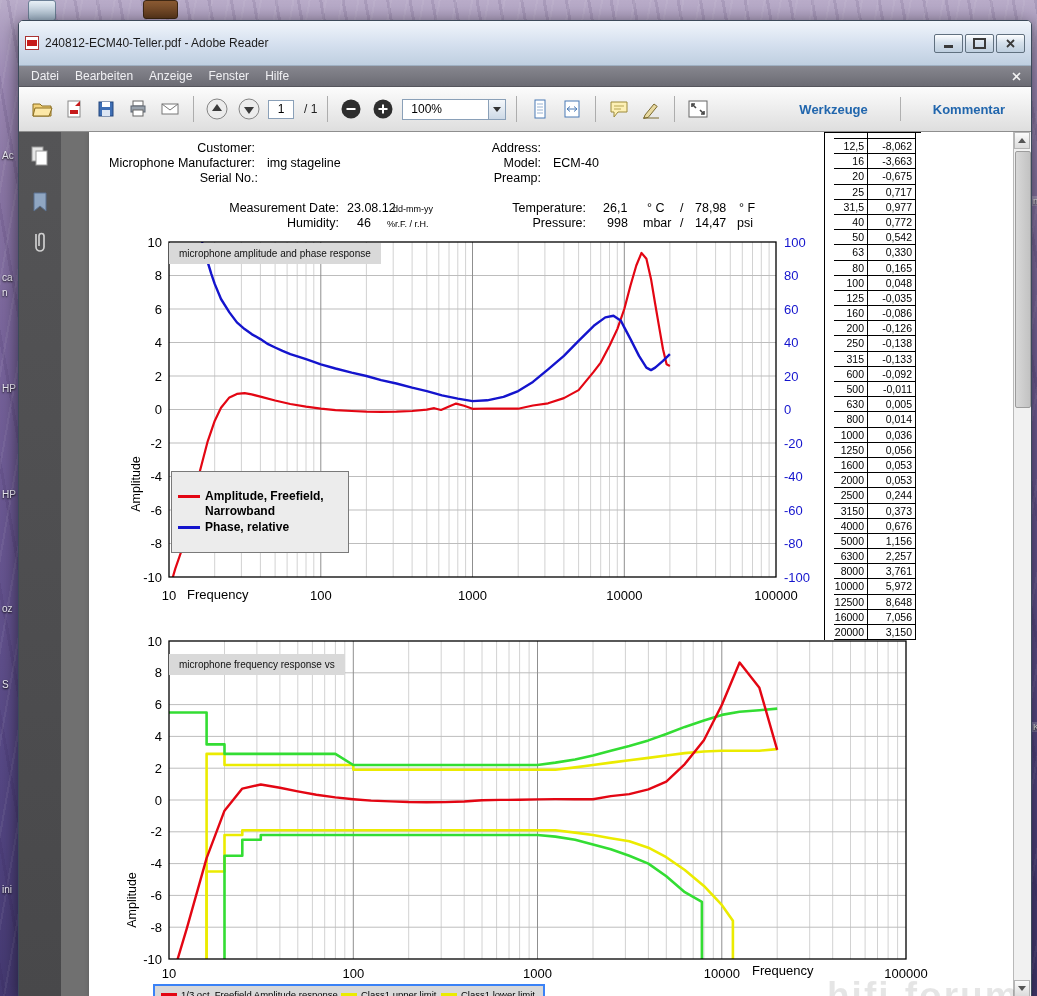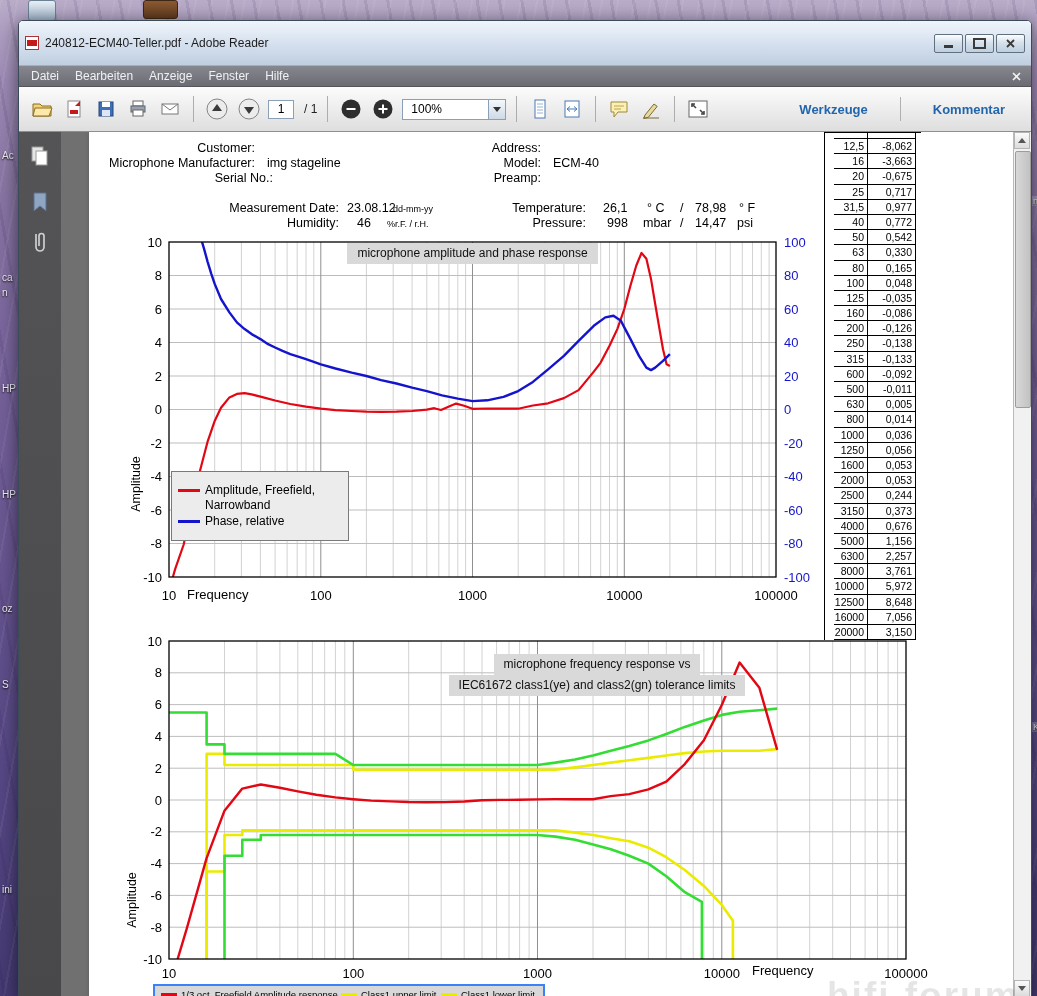--- a/index.html
+++ b/index.html
@@ -74,33 +74,33 @@
   .lbl{position:absolute;text-align:right;font-size:12.5px;color:#000;white-space:nowrap;}
   .val{position:absolute;font-size:12.5px;color:#000;white-space:nowrap;}
   .unit{position:absolute;font-size:9px;color:#000;white-space:nowrap;}
 
   .chart{position:absolute;}
   #chart1{left:30px;top:100px;width:760px;height:380px;}
   #chart2{left:30px;top:500px;width:840px;height:396px;}
   .chart svg{position:absolute;left:0;top:0;}
   .chart svg text{font-family:"Liberation Sans",sans-serif;font-size:13px;fill:#000;}
   .chart svg .tick-blue{fill:#1414cd;}
-  .c-title{position:absolute;text-align:center;font-size:12px;color:#111;z-index:2;}
+  .c-title{position:absolute;text-align:left;font-size:10px;color:#111;z-index:2;}
   .c-title span{background:#d9d9d9;padding:1px 10px;display:inline-block;line-height:19px;}
   #chart1-title{left:50px;width:607px;top:11px;}
   #chart2-title{left:50px;width:856px;top:22px;}
   .rot{position:absolute;transform:rotate(-90deg);transform-origin:center;font-size:12.5px;width:90px;text-align:center;}
   #c1-amp{left:-28px;top:245px;}
   #c2-amp{left:-32px;top:261px;}
   .freq-lbl{position:absolute;font-size:13px;color:#000;}
   #c1-freq{left:68px;top:355px;}
   #c2-freq{left:633px;top:331px;}
 
   #chart1-legend{position:absolute;left:52px;top:239px;width:164px;background:#ececec;
-    border:1px solid #7a7a7a;padding:10px 6px;z-index:2;}
+    border:1px solid #7a7a7a;padding:16px 6px;z-index:2;font-weight:bold;}
   .leg1-entry{display:flex;font-size:12px;line-height:15px;margin:1px 0;}
   .leg-line{flex:0 0 22px;height:3px;margin:6px 5px 0 0;}
   .leg-text{flex:1;}
 
   #chart2-legend{position:absolute;left:34px;top:352px;background:#d8d8d8;border:2px solid #3b82f6;
     padding:3px 6px;display:grid;grid-template-columns:180px 100px 96px;row-gap:3px;z-index:2;}
   .leg2-entry{display:flex;font-size:9.5px;line-height:11px;align-items:center;}
   .leg2-entry .leg-line{flex:0 0 16px;height:2.5px;margin:0 4px 0 0;}
 
   #freq-table{position:absolute;left:735px;top:0;border-left:1px solid #000;border-top:1px solid #000;
@@ -303,21 +303,21 @@
           </svg>
       </span>
     </div>
 
     <div class="docpane">
       <div class="page">
 
         <span class="lbl" style="left:6px;top:9px;width:160px">Customer:</span>
         <span class="lbl" style="left:6px;top:24px;width:160px">Microphone Manufacturer:</span>
         <span class="val" style="left:178px;top:24px">img stageline</span>
-        <span class="lbl" style="left:24px;top:39px;width:160px">Serial No.:</span>
+        <span class="lbl" style="left:9px;top:39px;width:160px">Serial No.:</span>
         <span class="lbl" style="left:330px;top:9px;width:122px">Address:</span>
         <span class="lbl" style="left:330px;top:24px;width:122px">Model:</span>
         <span class="val" style="left:464px;top:24px">ECM-40</span>
         <span class="lbl" style="left:330px;top:39px;width:122px">Preamp:</span>
 
         <span class="lbl" style="left:50px;top:69px;width:200px">Measurement Date:</span>
         <span class="val" style="left:258px;top:69px">23.08.12</span>
         <span class="unit" style="left:304px;top:72px">dd-mm-yy</span>
         <span class="lbl" style="left:50px;top:84px;width:200px">Humidity:</span>
         <span class="val" style="left:268px;top:84px">46</span>
@@ -497,21 +497,20 @@
               <text x="43" y="45.3" text-anchor="end">8</text>
               <text x="43" y="13.5" text-anchor="end">10</text>
               <text x="50.0" y="346" text-anchor="middle">10</text>
               <text x="234.3" y="346" text-anchor="middle">100</text>
               <text x="418.5" y="346" text-anchor="middle">1000</text>
               <text x="602.8" y="346" text-anchor="middle">10000</text>
               <text x="787.0" y="346" text-anchor="middle">100000</text>
             </svg>
           <div class="c-title" id="chart2-title">
             <span>microphone frequency response vs</span><br>
-            <span>IEC61672 class1(ye) and class2(gn) tolerance limits</span>
           </div>
           <div class="rot" id="c2-amp">Amplitude</div>
           <div class="freq-lbl" id="c2-freq">Frequency</div>
           <div id="chart2-legend">
               <div class="leg2-entry">
                 <span class="leg-line" style="background: rgb(227, 6, 19);"></span>
                 <span>1/3 oct. Freefield Amplitude response</span>
               </div>
               <div class="leg2-entry">
                 <span class="leg-line" style="background: rgb(235, 235, 0);"></span>

